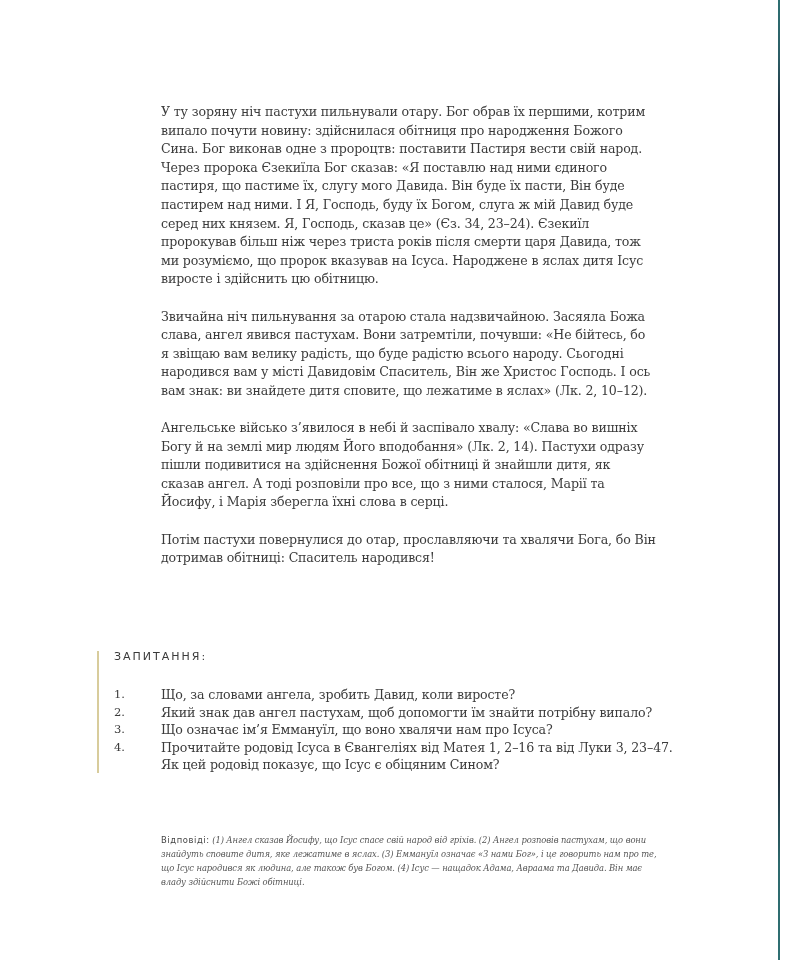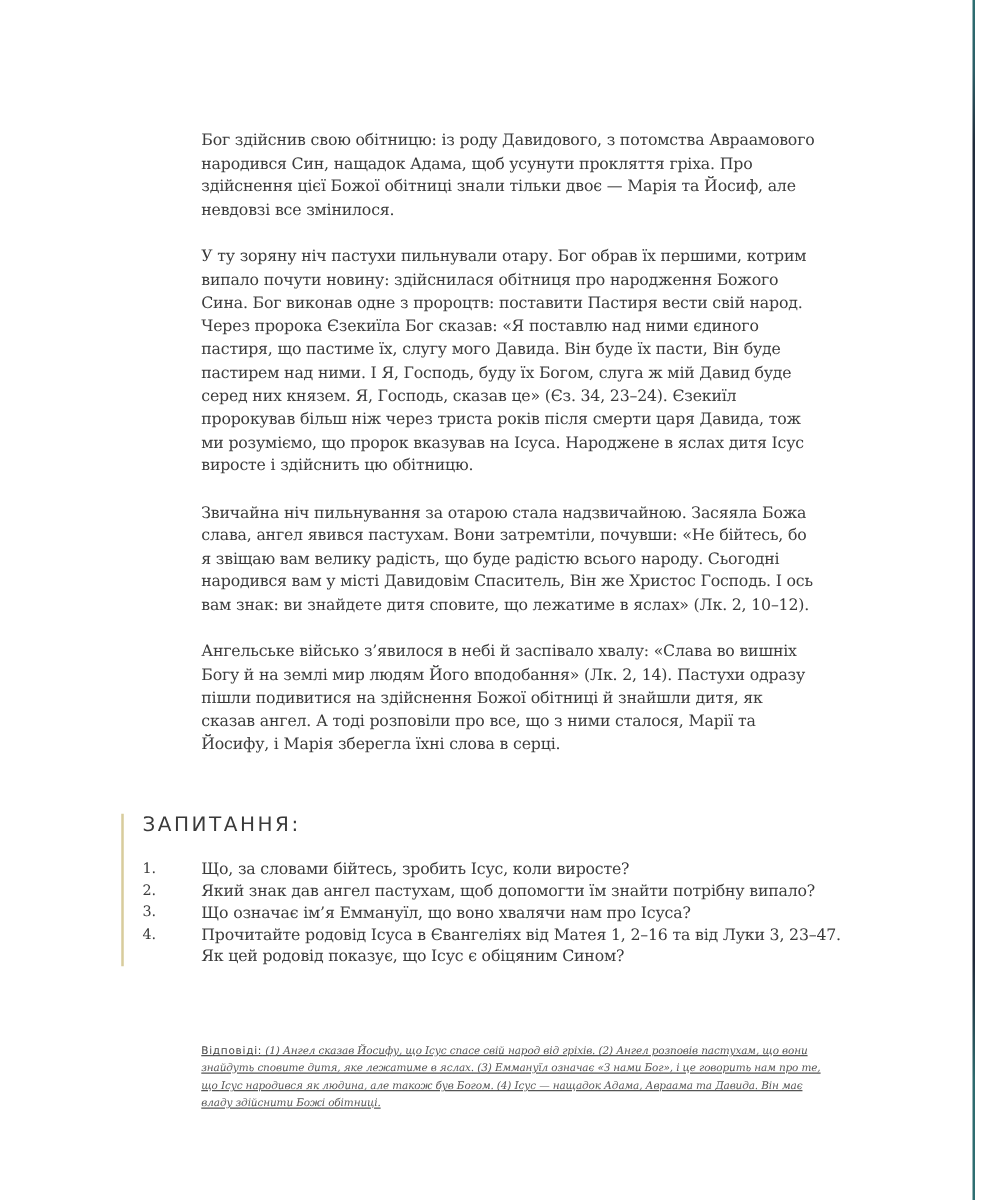--- a/index.html
+++ b/index.html
@@ -49,21 +49,21 @@
       top: 651px;
       width: 2px;
       height: 122px;
       background: #d8cc9c;
     }
     .questions-heading {
       position: absolute;
       left: 114px;
       top: 650px;
       font-family: "DejaVu Sans", "Liberation Sans", sans-serif;
-      font-size: 16px;
+      font-size: 11px;
       letter-spacing: 2px;
       color: #3a3a3a;
     }
     .questions {
       position: absolute;
       left: 114px;
       top: 686px;
       width: 560px;
       margin: 0;
       padding: 0;
@@ -87,52 +87,51 @@
     }
     .answers {
       position: absolute;
       left: 161px;
       top: 833px;
       width: 500px;
       font-size: 8.4px;
       line-height: 14px;
       color: #555555;
       letter-spacing: -0.1px;
-      text-decoration: underline;
     }
     .answers .label {
       font-family: "DejaVu Sans", "Liberation Sans", sans-serif;
       font-style: normal;
       letter-spacing: 0.6px;
       color: #444;
     }
     .answers .atext {
       font-style: italic;
     }
   </style>
 </head>
 <body>
 
 <div class="page">
   <div class="edge-line"></div>
 
   <div class="body-text">
-    <p>Бог здійснив свою обітницю: із роду Давидового, з потомства Авраамового народився Син, нащадок Адама, щоб усунути прокляття гріха. Про здійснення цієї Божої обітниці знали тільки двоє — Марія та Йосиф, але невдовзі все змінилося.</p>
     <p>У ту зоряну ніч пастухи пильнували отару. Бог обрав їх першими, котрим випало почути новину: здійснилася обітниця про народження Божого Сина. Бог виконав одне з пророцтв: поставити Пастиря вести свій народ. Через пророка Єзекиїла Бог сказав: «Я поставлю над ними єдиного пастиря, що пастиме їх, слугу мого Давида. Він буде їх пасти, Він буде пастирем над ними. І Я, Господь, буду їх Богом, слуга ж мій Давид буде серед них князем. Я, Господь, сказав це» (Єз. 34, 23–24). Єзекиїл пророкував більш ніж через триста років після смерти царя Давида, тож ми розуміємо, що пророк вказував на Ісуса. Народжене в яслах дитя Ісус виросте і здійснить цю обітницю.</p>
     <p>Звичайна ніч пильнування за отарою стала надзвичайною. Засяяла Божа слава, ангел явився пастухам. Вони затремтіли, почувши: «Не бійтесь, бо я звіщаю вам велику радість, що буде радістю всього народу. Сьогодні народився вам у місті Давидовім Спаситель, Він же Христос Господь. І ось вам знак: ви знайдете дитя сповите, що лежатиме в яслах» (Лк. 2, 10–12).</p>
     <p>Ангельське військо з’явилося в небі й заспівало хвалу: «Слава во вишніх Богу й на землі мир людям Його вподобання» (Лк. 2, 14). Пастухи одразу пішли подивитися на здійснення Божої обітниці й знайшли дитя, як сказав ангел. А тоді розповіли про все, що з ними сталося, Марії та Йосифу, і Марія зберегла їхні слова в серці.</p>
+    <p>Потім пастухи повернулися до отар, прославляючи та хвалячи Бога, бо Він дотримав обітниці: Спаситель народився!</p>
   </div>
 
   <div class="gold-bar"></div>
   <div class="questions-heading">ЗАПИТАННЯ:</div>
 
   <ol class="questions">
     <li>
       <span class="num">1.</span>
-      <span class="qtext">Що, за словами бійтесь, зробить Ісус, коли виросте?</span>
+      <span class="qtext">Що, за словами ангела, зробить Давид, коли виросте?</span>
     </li>
     <li>
       <span class="num">2.</span>
       <span class="qtext">Який знак дав ангел пастухам, щоб допомогти їм знайти потрібну випало?</span>
     </li>
     <li>
       <span class="num">3.</span>
       <span class="qtext">Що означає ім’я Еммануїл, що воно хвалячи нам про Ісуса?</span>
     </li>
     <li>

